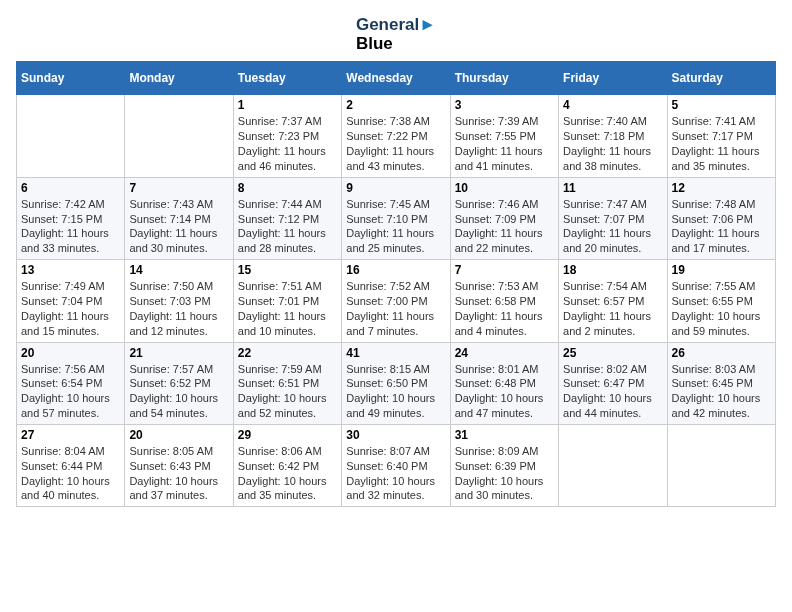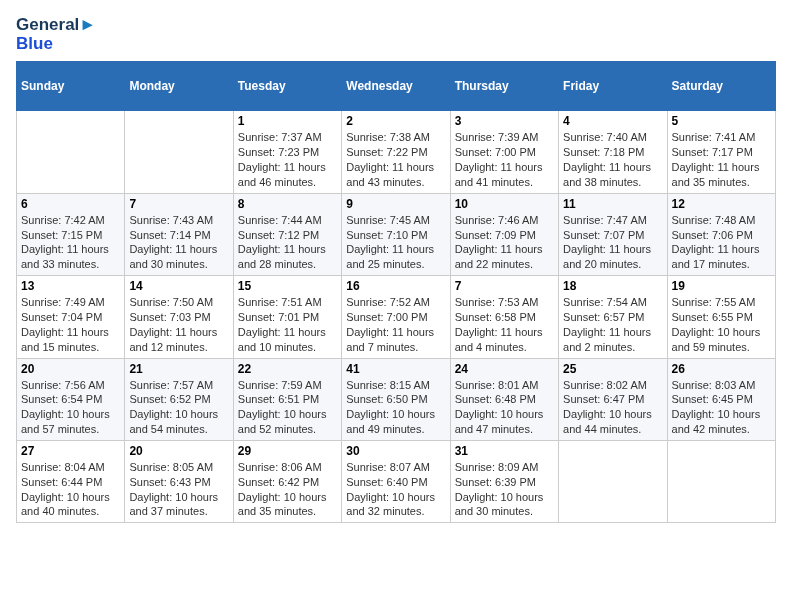--- a/index.html
+++ b/index.html
@@ -5,21 +5,21 @@
     * { box-sizing: border-box; margin: 0; padding: 0; }
     body {
       font-family: Arial, sans-serif;
       background: #fff;
       width: 792px;
       min-height: 612px;
       padding: 16px;
     }
     .header {
       display: flex;
-      justify-content: flex-start;
+      justify-content: center;
       align-items: flex-start;
       margin-bottom: 8px;
     }
     .logo {
       display: flex;
       align-items: center;
       gap: 4px;
     }
     .title-block {
       text-align: right;
@@ -36,21 +36,21 @@
       margin-top: 2px;
     }
     .calendar {
       width: 100%;
       border-collapse: collapse;
       font-size: 11px;
     }
     .calendar th {
       background-color: #2a6db5;
       color: #fff;
-      padding: 17px 4px;
+      padding: 9px 4px;
       text-align: left;
       font-size: 12px;
       font-weight: bold;
       border: 1px solid #2a6db5;
     }
     .calendar td {
       border: 1px solid #ccc;
       vertical-align: top;
       padding: 3px 4px;
       width: 108px;
@@ -75,21 +75,21 @@
       background: #f9f9f9;
     }
   </style>
 </head>
 <body>
 
 <div class="header">
   <div class="logo">
   <div style="display:flex;flex-direction:column;align-items:flex-start;line-height:1.1">
     <span style="font-size:17px;font-weight:bold;color:#1a3a5c;">General<span style="color:#1a7bbf;">►</span></span>
-    <span style="font-size:17px;font-weight:bold;color:#1d4ed8;">Blue</span>
+    <span style="font-size:17px;font-weight:bold;color:#000000;">Blue</span>
   </div>
 </div>
   <div class="title-block">
     <div class="month-title"></div>
     <div class="location"></div>
   </div>
 </div>
 
 <table class="calendar">
   <thead>
@@ -115,21 +115,21 @@
         </td>
         <td>
           <div class="day-num">2</div>
           <div class="day-info">Sunrise: 7:38 AM
 Sunset: 7:22 PM
 Daylight: 11 hours and 43 minutes.</div>
         </td>
         <td>
           <div class="day-num">3</div>
           <div class="day-info">Sunrise: 7:39 AM
-Sunset: 7:00 PM
+Sunset: 7:55 PM
 Daylight: 11 hours and 41 minutes.</div>
         </td>
         <td>
           <div class="day-num">4</div>
           <div class="day-info">Sunrise: 7:40 AM
 Sunset: 7:18 PM
 Daylight: 11 hours and 38 minutes.</div>
         </td>
         <td>
           <div class="day-num">5</div>

